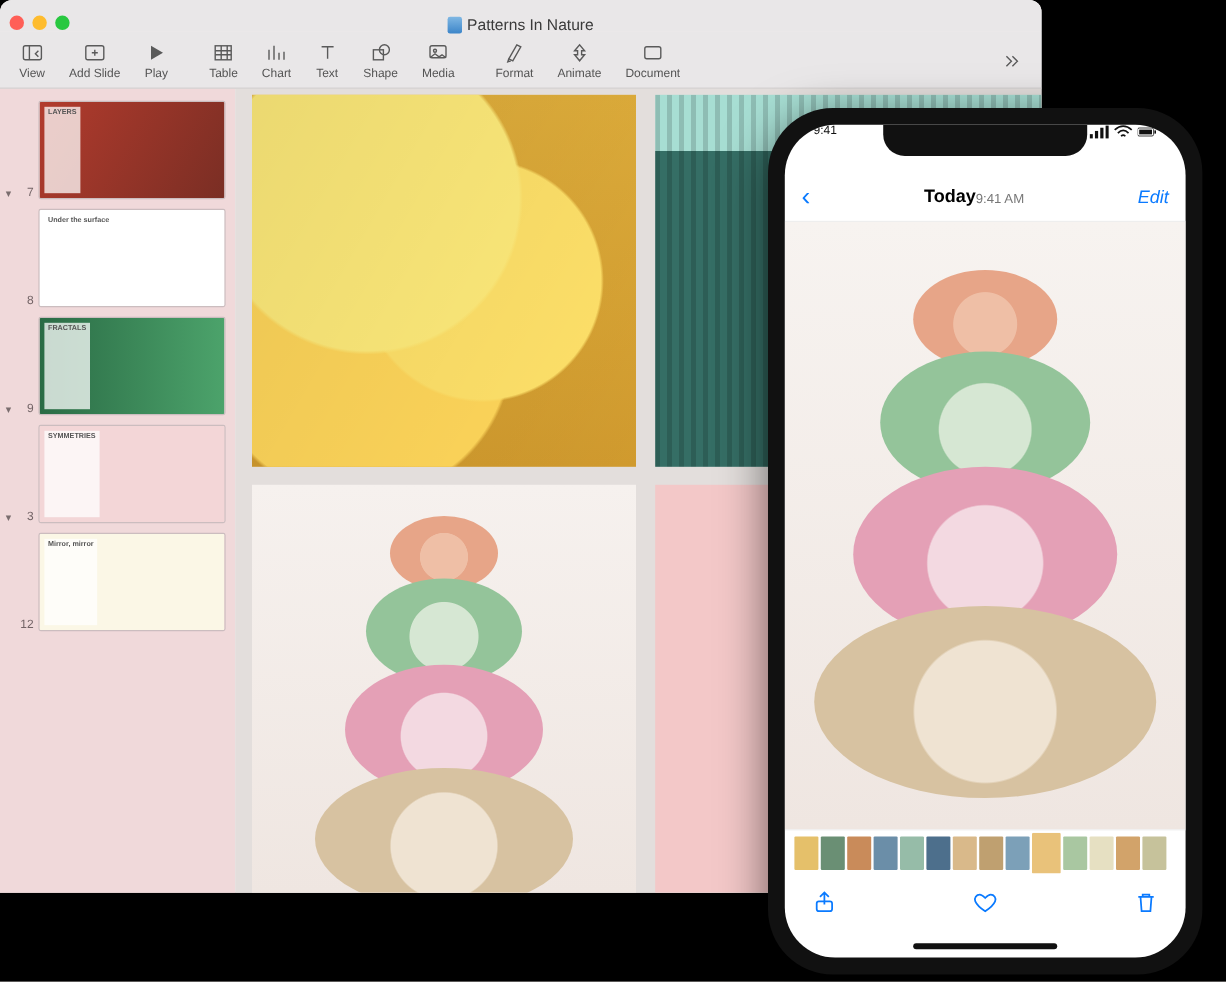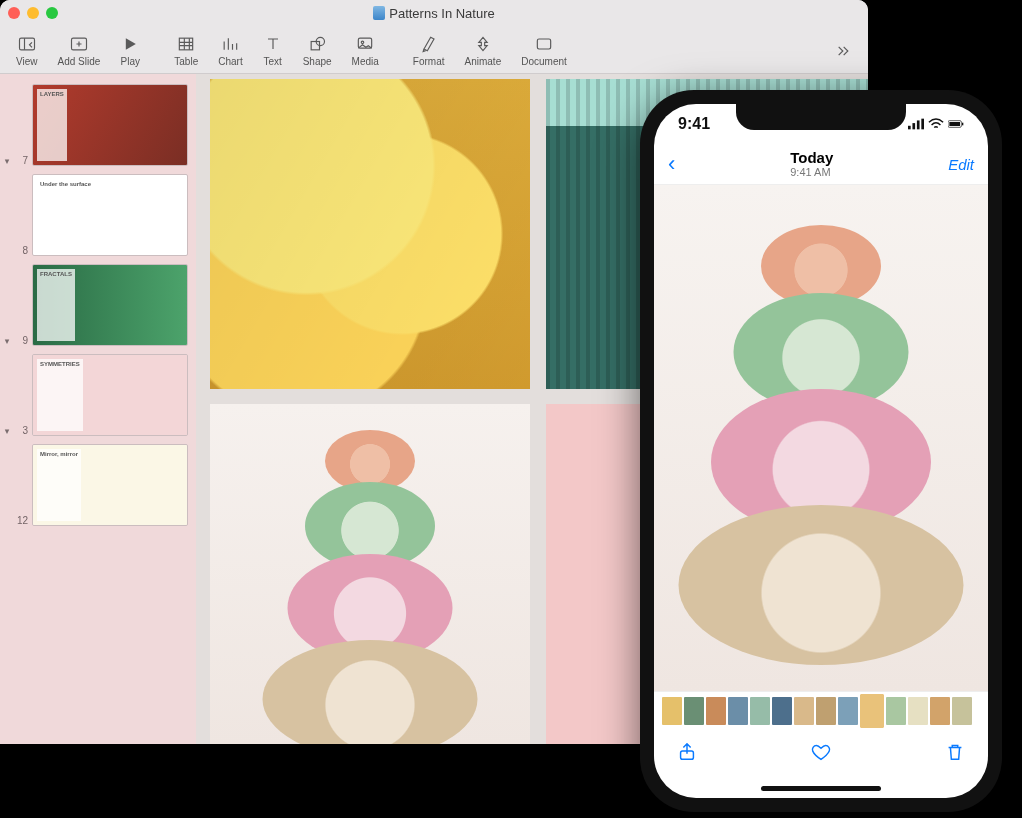--- a/index.html
+++ b/index.html
@@ -4,21 +4,21 @@
 <style>
   * { box-sizing: border-box; margin:0; padding:0; font-family: -apple-system, "Helvetica Neue", Arial, sans-serif; }
   body { background:#000; width:1022px; height:818px; overflow:hidden; position:relative; }
 
   
   .mac-window {
     position:absolute; left:0; top:0; width:868px; height:744px;
     background:#f4f2f1; border-radius:10px 10px 0 0; overflow:hidden;
     box-shadow:0 4px 20px rgba(0,0,0,.4);
   }
-  .titlebar{height:22px; display:flex; align-items:center; padding:13px 8px;
+  .titlebar{height:22px; display:flex; align-items:flex-start; padding:13px 8px;
     background:#e9e7e8; border-bottom:0;}
   .traffic{display:flex; gap:7px; align-items:center;}
   .dot{width:12px;height:12px;border-radius:50%;}
   .dot.r{background:#ff5f57;} .dot.y{background:#febc2e;} .dot.g{background:#28c840;}
   .titlecenter{flex:1; text-align:center; font-size:13px; color:#3a3a3a; display:flex; align-items:center; justify-content:center; gap:4px;}
   .titleicon{width:12px;height:14px;background:linear-gradient(#7fb7e3,#3c85c9);border-radius:2px;display:inline-block;}
   .toolbar{height:48px; display:flex; align-items:center; padding:0 6px; gap:0;
     background:#e9e7e8; border-bottom:1px solid #d0cccd;}
   .tool{display:flex; flex-direction:column; align-items:center; color:#545454;
     font-size:10px; padding:2px 10px 0 10px; gap:2px; cursor:default;}
@@ -80,27 +80,27 @@
 
   
   .iphone{position:absolute; left:640px; top:90px; width:362px; height:722px;
     border-radius:54px; background:#111; box-shadow:0 10px 40px rgba(0,0,0,.55);
     padding:14px;}
   .iphone-screen{width:100%;height:100%; background:#fff; border-radius:42px;
     overflow:hidden; position:relative; display:flex; flex-direction:column;}
   .notch{position:absolute; top:0; left:50%; transform:translateX(-50%);
     width:170px; height:26px; background:#111; border-radius:0 0 18px 18px; z-index:5;}
   .statusbar{height:40px; display:flex; justify-content:space-between;
-    align-items:center; padding:0 24px; font-size:16px; font-weight:700; color:#111;}
+    align-items:flex-start; padding:0 24px; font-size:10px; font-weight:400; color:#111;}
   .sb-right{display:flex; gap:4px; align-items:center;}
   .sb-right svg{width:16px;height:12px;}
   .navheader{height:40px; display:flex; align-items:center; justify-content:space-between;
     padding:0 14px;}
   .navback{color:#0a7aff; font-size:22px; cursor:default;}
-  .navtitle{display:flex; flex-direction:column; align-items:flex-start; line-height:1.15;}
+  .navtitle{display:flex; align-items:flex-end; line-height:1.15;}
   .navtitle .h{font-size:15px; font-weight:600;}
   .navtitle .s{font-size:11px; color:#777;}
   .navedit{color:#0a7aff; font-size:15px; cursor:default;font-style:italic;}
   .photo{flex:1; background:linear-gradient(#f7f3f0,#efe6e1); position:relative;
     border-top:1px solid #eee; border-bottom:1px solid #eee; overflow:hidden;}
   .photo .urc{left:50%;}
   .p1{width:120px;height:82px; top:40px;
      background:radial-gradient(circle at 50% 55%, #efbfa6 0 35%, #e7a588 36% 100%);}
   .p2{width:175px;height:118px; top:108px;
      background:radial-gradient(circle at 50% 55%, #d6e7d3 0 35%, #94c49a 36% 100%);}

